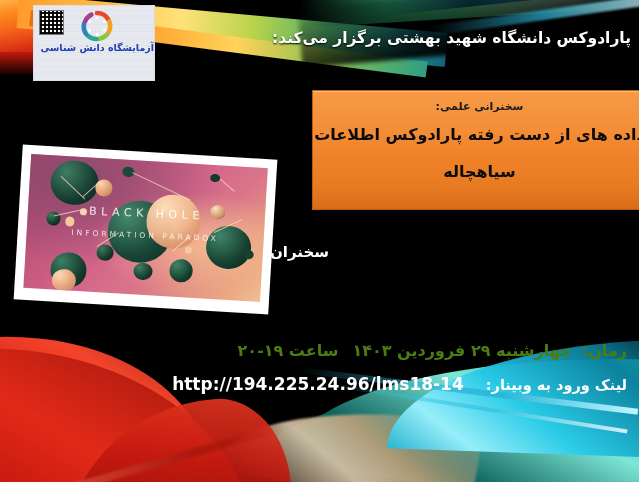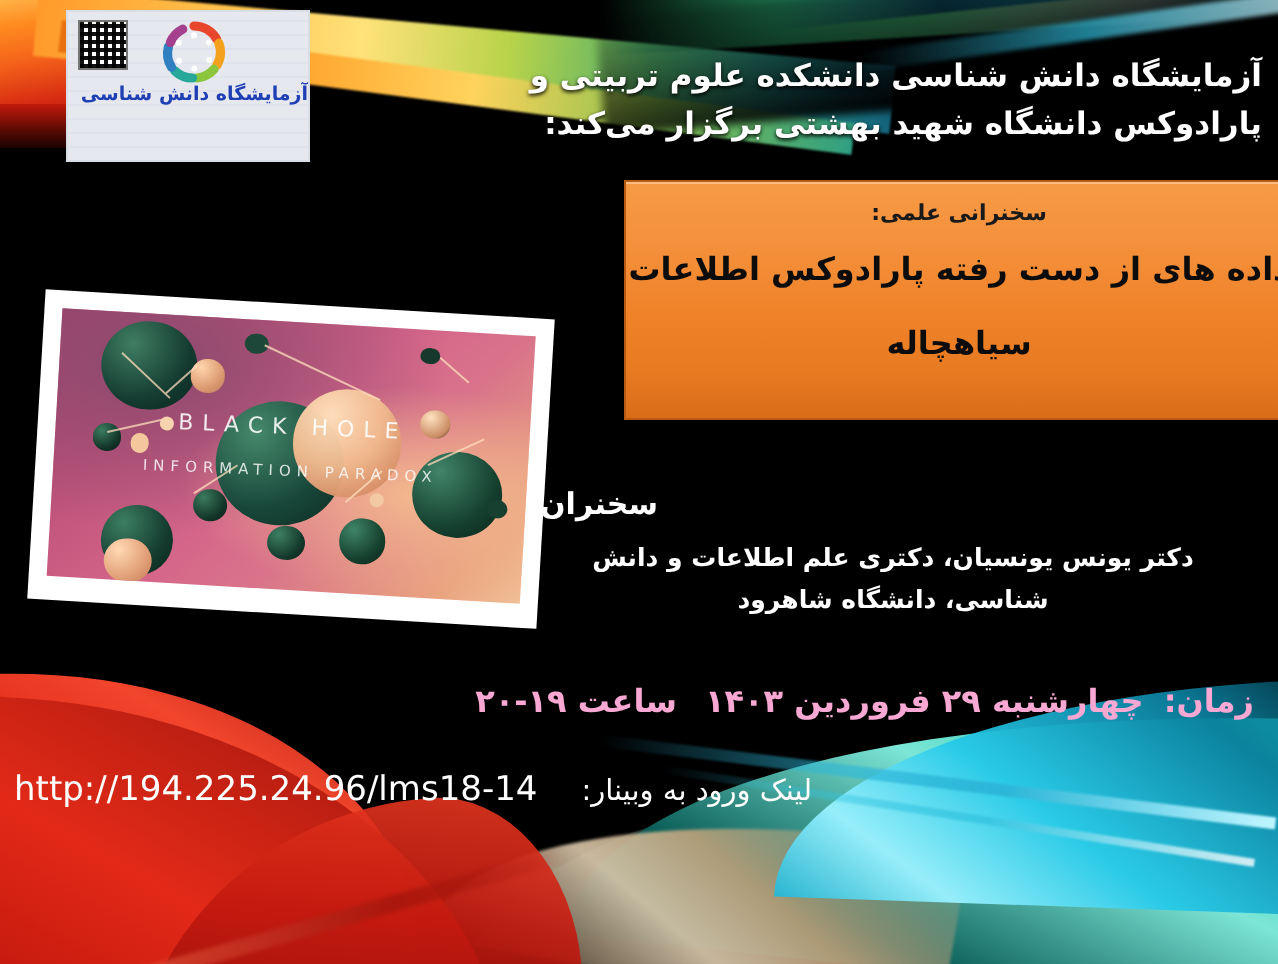--- a/index.html
+++ b/index.html
@@ -248,32 +248,32 @@
     font-size:15px;font-weight:bold;text-align:left;margin-bottom:7px;
   }
   .sp-body{
     font-size:12.5px;font-weight:bold;line-height:1.7;
   }
 
   
   .date-line{
     position:absolute;right:12px;top:341px;width:620px;
     direction:rtl;text-align:right;
-    color:#f9a8d4;font-weight:bold;font-size:16px;
+    color:#4d7c0f;font-weight:bold;font-size:16px;
     font-family:"DejaVu Sans",sans-serif;
     white-space:nowrap;
   }
   .date-line .lbl{margin-left:10px;}
   .date-line .tm{margin-right:14px;}
 
   
   .link-line{
-    position:absolute;right:12px;top:385px;width:620px;
-    direction:rtl;text-align:left;
-    color:#fff;font-weight:normal;
+    position:absolute;right:12px;top:374px;width:620px;
+    direction:rtl;text-align:right;
+    color:#fff;font-weight:bold;
     font-family:"DejaVu Sans",sans-serif;
     white-space:nowrap;
   }
   .link-line .lbl{font-size:14.5px;margin-left:22px;}
   .link-line .url{
     font-size:17px;direction:ltr;display:inline-block;
     font-family:"DejaVu Sans",sans-serif;
   }
 </style>
 </head>
@@ -323,21 +323,20 @@
             <circle cx="17.2" cy="25.2" r="1.5"></circle>
           <circle cx="9.6" cy="21.4" r="1.5"></circle>
             <circle cx="9.4" cy="12.4" r="1.5"></circle>
         </g>
       </svg>
     </div>
     <div class="logo-fa">آزمایشگاه دانش شناسی</div>
   </div>
 
   <div class="header-text">
-    <div>آزمایشگاه دانش شناسی دانشکده علوم تربیتی و</div>
     <div>پارادوکس دانشگاه شهید بهشتی برگزار می‌کند:</div>
   </div>
 
   <div class="orange-box">
     <div class="ob-kicker">سخنرانی علمی:</div>
     <div class="ob-title">داده های از دست رفته پارادوکس اطلاعات</div>
     <div class="ob-sub">سیاهچاله</div>
   </div>
 
   <div class="polaroid">
@@ -371,24 +370,20 @@
       <div class="stick" style="left:80%;top:10%;width:8%;transform:rotate(38deg);"></div>
       <div class="stick" style="left:79%;top:50%;width:13%;transform:rotate(-28deg);"></div>
 
       <div class="bh-t1">BLACK HOLE</div>
       <div class="bh-t2">INFORMATION PARADOX</div>
     </div>
   </div>
 
   <div class="speaker-block">
     <div class="sp-label">سخنران:</div>
-    <div class="sp-body">
-      <div>دکتر یونس یونسیان، دکتری علم اطلاعات و دانش</div>
-      <div>شناسی، دانشگاه شاهرود</div>
-    </div>
   </div>
 
   <div class="date-line">
     <span class="lbl">زمان:</span><span class="dt">چهارشنبه ۲۹ فروردین ۱۴۰۳</span><span class="tm">ساعت ۱۹-۲۰</span>
   </div>
 
   <div class="link-line">
     <span class="lbl">لینک ورود به وبینار:</span><span class="url">http://194.225.24.96/lms18-14</span>
   </div>
 

